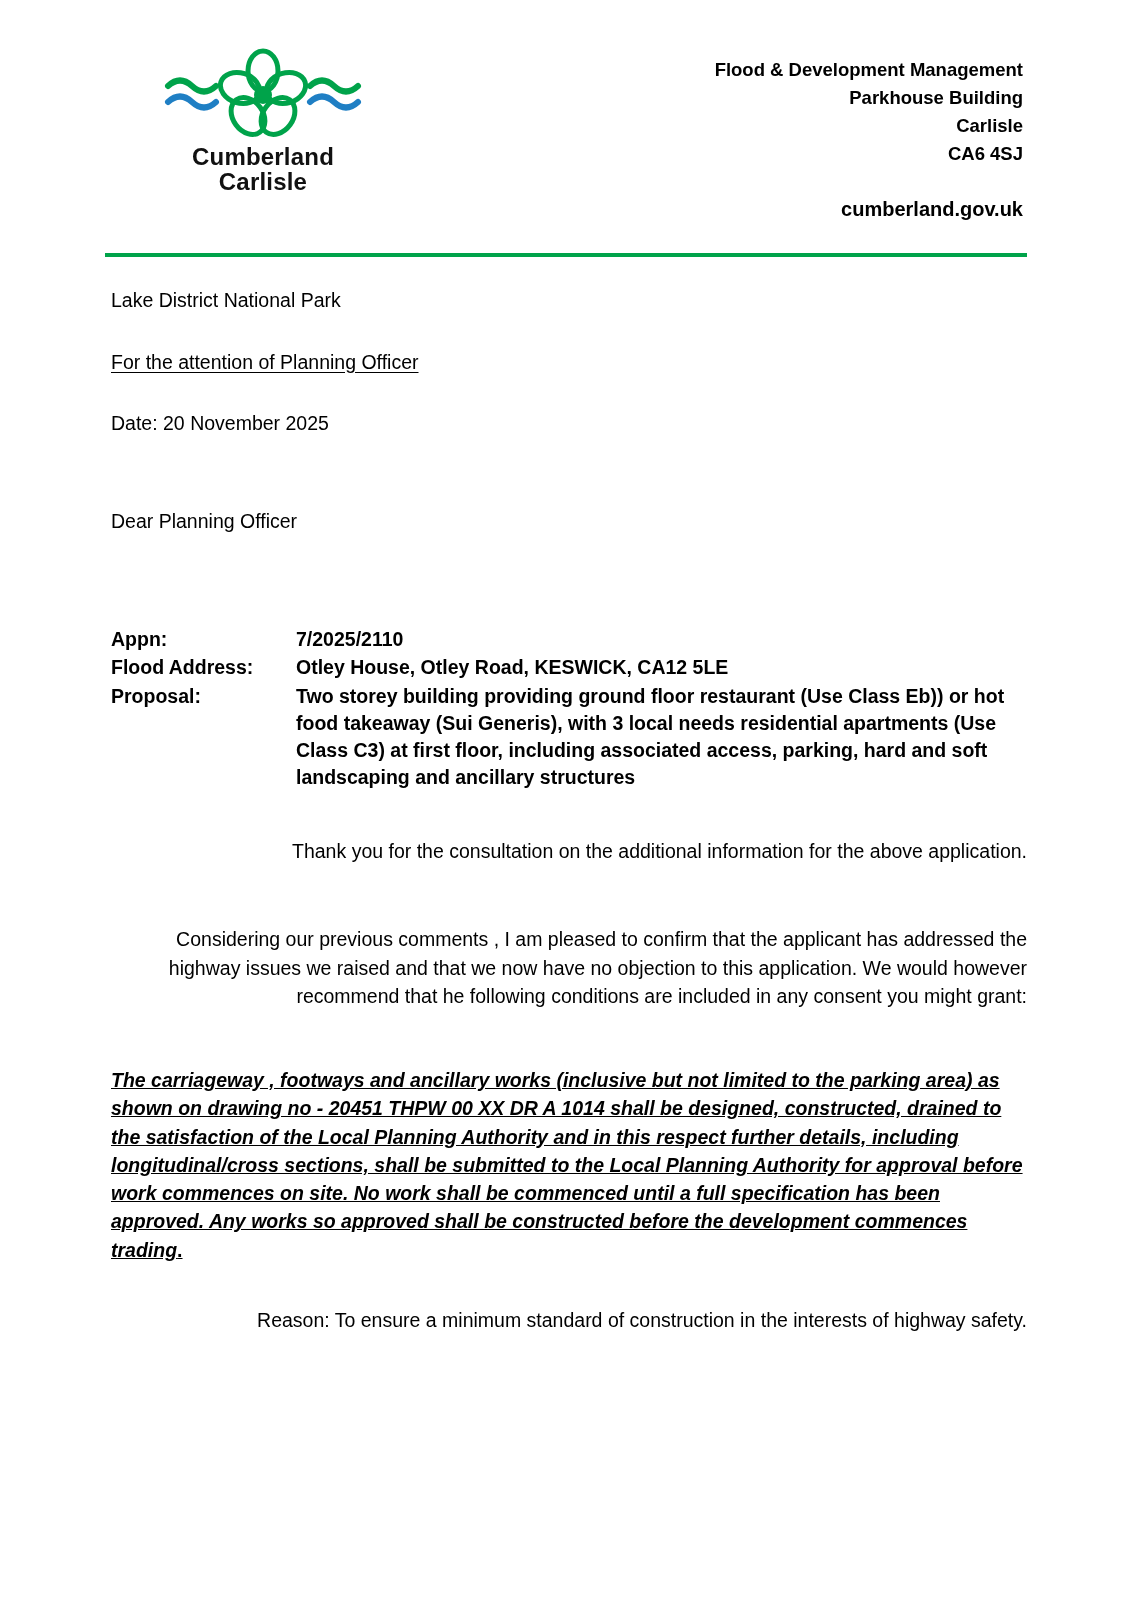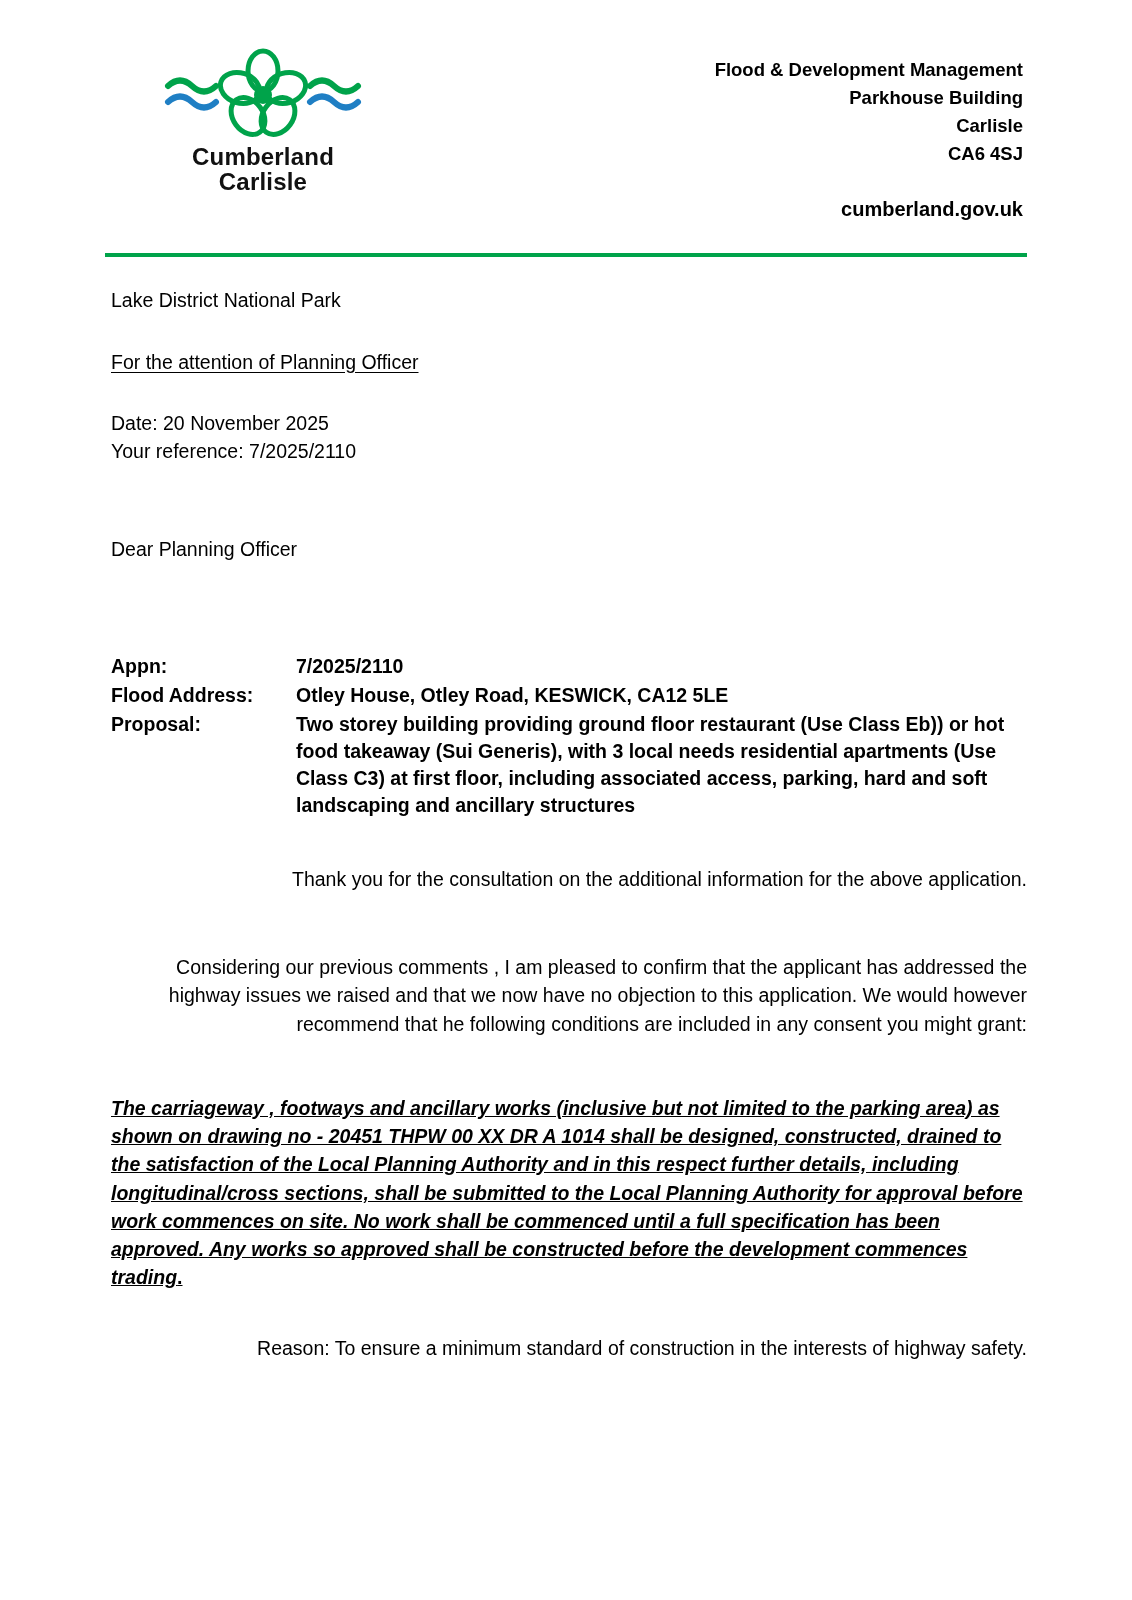--- a/index.html
+++ b/index.html
@@ -181,21 +181,20 @@
 
     <div class="p">Lake District National Park</div>
 
     <div class="gap-md"></div>
 
     <div class="p underline">For the attention of Planning Officer</div>
 
     <div class="gap-md"></div>
 
     <div class="p">Date: 20 November 2025</div>
-    <div class="p">Your reference: 7/2025/2110</div>
 
     <div class="gap-lg"></div>
     <div style="height:22px"></div>
 
     <div class="p">Dear Planning Officer</div>
 
     <div class="gap-md"></div>
     <div style="height:12px"></div>
 
 

